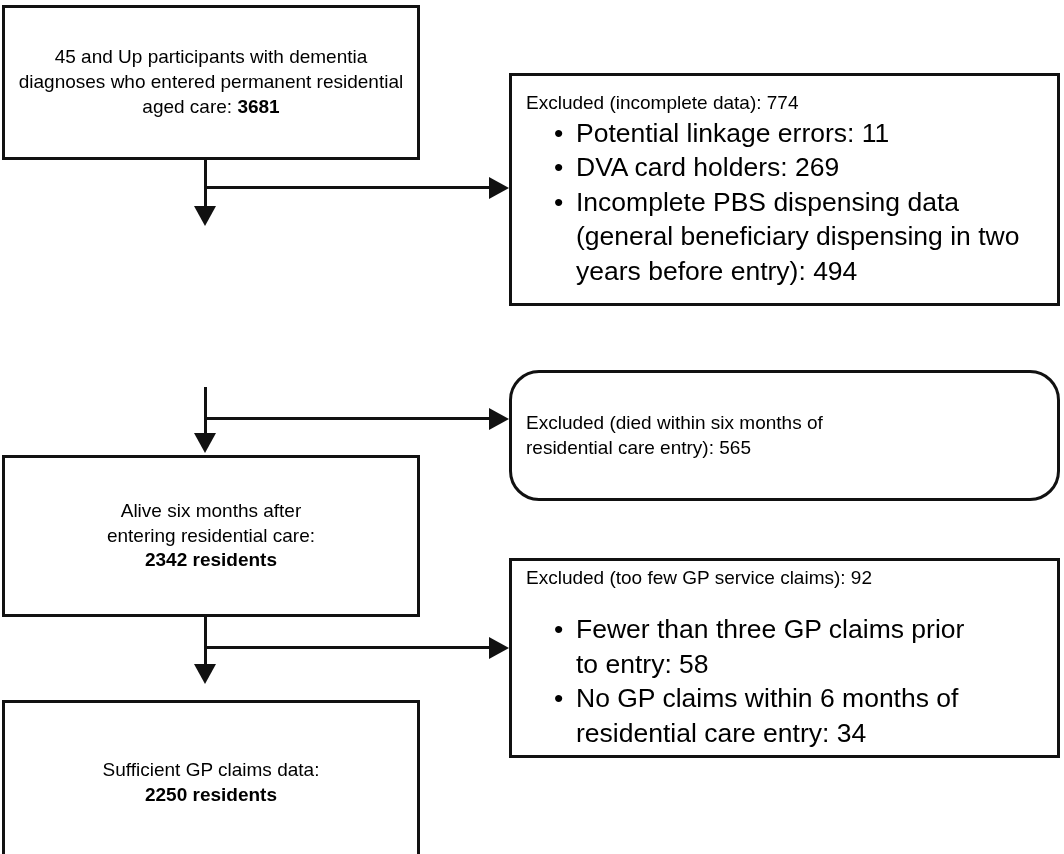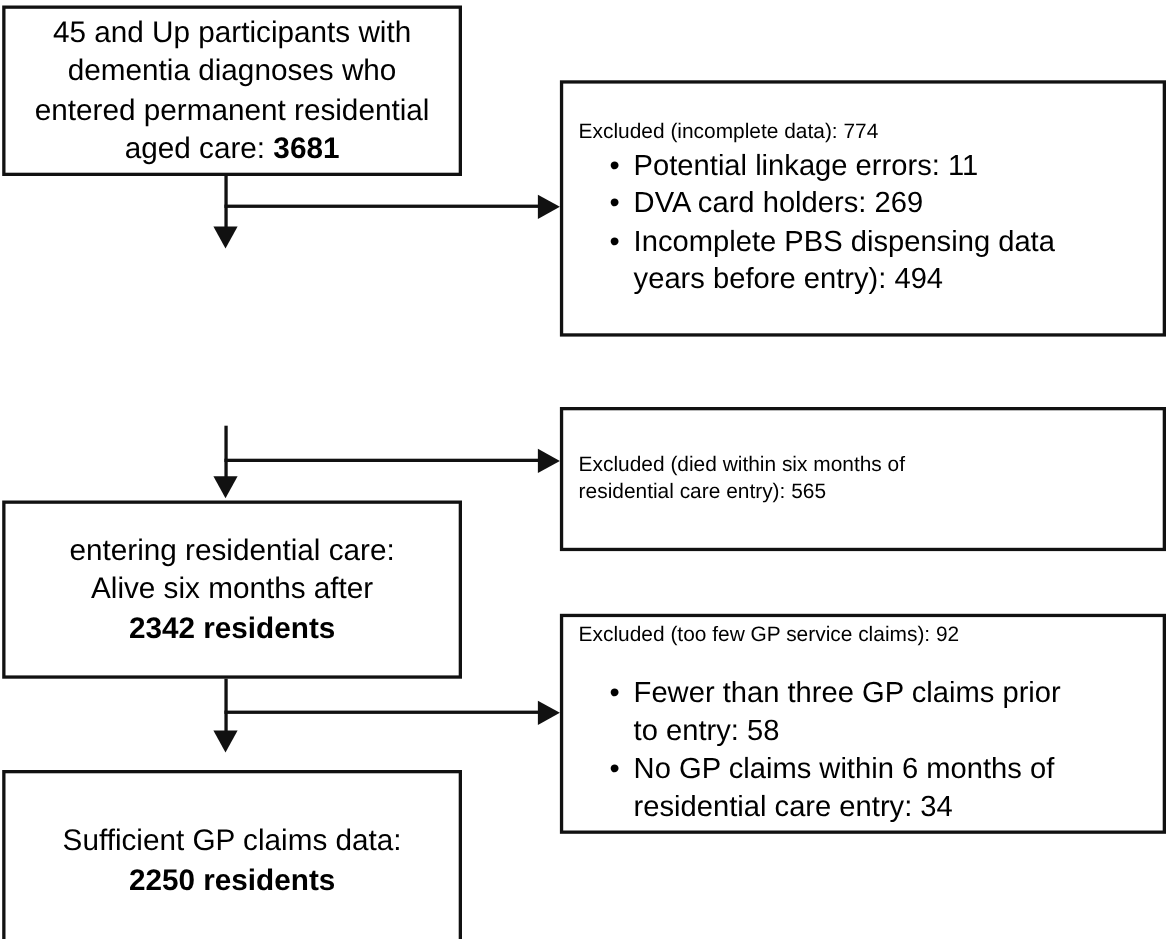--- a/index.html
+++ b/index.html
@@ -31,21 +31,21 @@
     text-align: center;
     align-items: center;
     padding: 6px 10px;
   }
   .excl-box {
     text-align: left;
     align-items: flex-start;
     padding: 10px 14px;
   }
   .line {
-    font-size: 27px;
+    font-size: 19px;
     line-height: 1.30;
     white-space: nowrap;
   }
   .flow-box .line {
     white-space: normal;
   }
   .bold {
     font-weight: bold;
   }
   .excl-head {
@@ -103,40 +103,40 @@
 <div id="canvas">
 
   <div class="box flow-box" style="left:2px; top:5px; width:418px; height:155px;">
     <div class="line"><span>45 and Up participants with dementia diagnoses who entered permanent residential aged care:</span>
       <span class="bold">3681</span>
     </div>
   </div>
 
 
   <div class="box flow-box" style="left:2px; top:455px; width:418px; height:162px;">
+    <div class="line">Alive six months after</div>
     <div class="line">entering residential care:</div>
-    <div class="line">Alive six months after</div>
     <div class="line bold">2342 residents</div>
   </div>
 
   <div class="box flow-box" style="left:2px; top:700px; width:418px; height:165px;">
     <div class="line">Sufficient GP claims data:</div>
     <div class="line bold">2250 residents</div>
   </div>
 
   <div class="box excl-box" style="left:509px; top:73px; width:551px; height:233px;">
     <div class="excl-head">Excluded (incomplete data): 774</div>
     <ul class="bullets">
       <li><span>Potential linkage errors: 11</span></li>
       <li><span>DVA card holders: 269</span></li>
-      <li><span>Incomplete PBS dispensing data</span><span class="cont">years before entry): 494</span></li>
+      <li><span>Incomplete PBS dispensing data</span><span class="cont">(general beneficiary dispensing in two</span><span class="cont">years before entry): 494</span></li>
     </ul>
   </div>
 
-  <div class="box excl-box" style="left:509px; top:370px; width:551px; height:131px;">
+  <div class="box excl-box" style="left:509px; top:370px; width:551px; height:131px;border-radius:30px;">
     <div class="excl-head">Excluded (died within six months of</div>
     <div class="excl-head">residential care entry): 565</div>
   </div>
 
   <div class="box excl-box" style="left:509px; top:558px; width:551px; height:200px;gap:22px;">
     <div class="excl-head">Excluded (too few GP service claims): 92</div>
     <ul class="bullets">
       <li><span>Fewer than three GP claims prior</span><span class="cont">to entry: 58</span></li>
       <li><span>No GP claims within 6 months of</span><span class="cont">residential care entry: 34</span></li>
     </ul>

